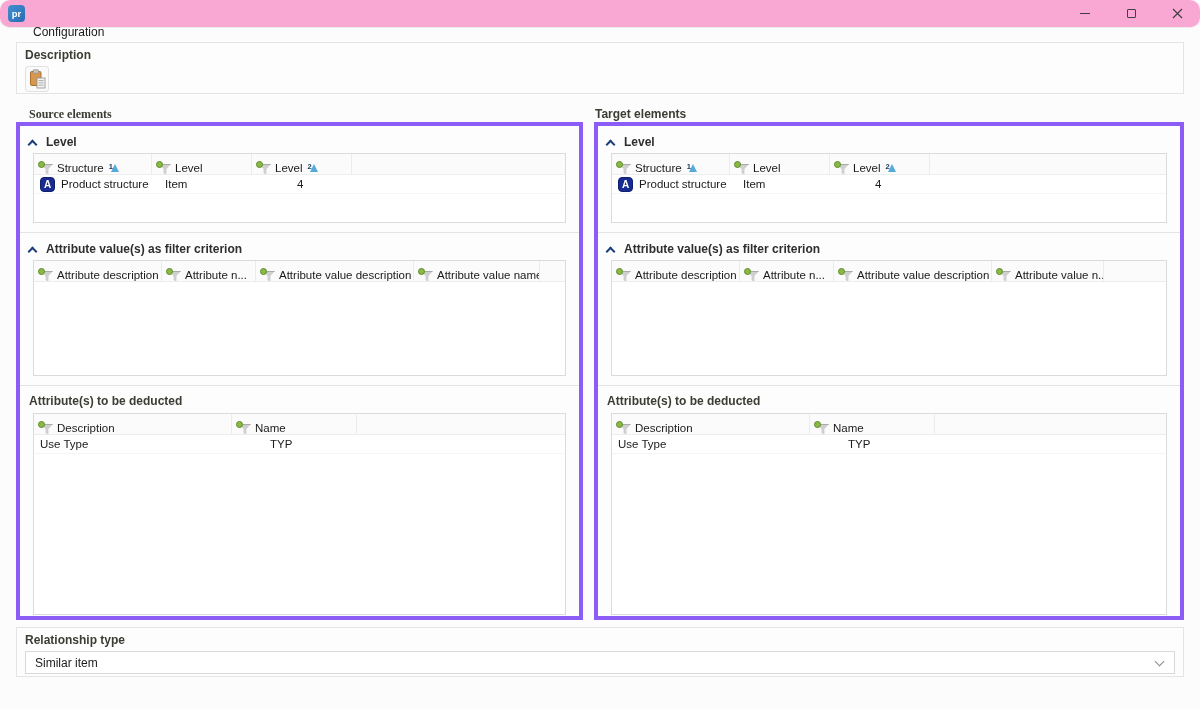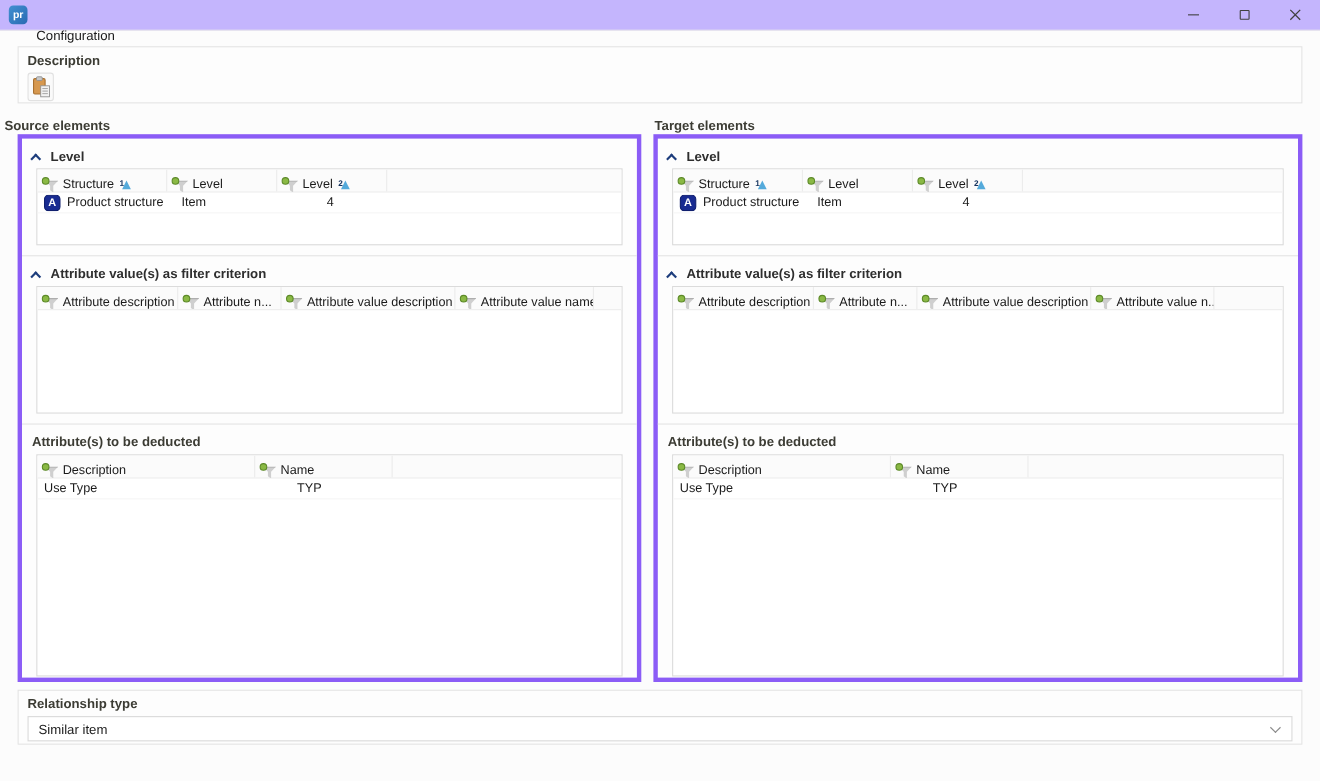--- a/index.html
+++ b/index.html
@@ -3,22 +3,22 @@
 <meta charset="utf-8">
 <style>
   * { margin:0; padding:0; box-sizing:border-box; }
   html,body { background:#e8e8e8; }
   body { font-family:"Liberation Sans", sans-serif; }
 
   .window { position:relative; width:1200px; height:710px; background:#fcfcfc;
             outline:1px solid #cfcfcf; overflow:hidden; }
 
   
-  .titlebar { height:28px; background:#c4b5fd; display:flex; align-items:center;
-              padding-left:8px; border-bottom:1px solid #ebebeb; }
+  .titlebar { height:28px; background:#f9a8d4; display:flex; align-items:center;
+              padding-left:8px; border-bottom:1px solid #ebebeb;border-radius:10px; }
   .app-icon { width:17px; height:17px; border-radius:4px;
               background:linear-gradient(135deg,#4190d1,#2a6ab2);
               color:#fff; font-size:9.5px; font-weight:bold;
               display:flex; align-items:center; justify-content:center; flex:none; }
   .win-title { margin-left:8px; font-size:12px; color:#1a1a1a;margin-top:36px; }
   .win-controls { margin-left:auto; display:flex; height:28px; }
   .win-btn { width:46px; display:flex; align-items:center; justify-content:center; cursor:default; }
   .glyph-min { width:10px; height:1px; background:#404040; display:block; }
   .glyph-max { width:9px; height:9px; border:1px solid #404040; border-radius:1px; display:block; }
 
@@ -30,21 +30,21 @@
   .rel-box  { top:599px; height:50px; }
   .grouplabel { font-weight:bold; font-size:12px; color:#3c3c34; padding:5px 0 0 8px; }
 
   .desc-row { display:flex; align-items:center; margin:4px 8px 0 8px; gap:7px; }
   .text-input { flex:1; height:21px; border:1px solid #d4d4d4; border-bottom:2px solid #2e6ac0;
                 font:12px "Liberation Sans", sans-serif; padding:0 7px; background:#fff; color:#1a1a1a; outline:none; }
   .icon-btn { width:24px; height:26px; border:1px solid #e1e1e1; background:#fafafa; border-radius:3px;
               display:flex; align-items:center; justify-content:center; padding:0; cursor:default; flex:none; }
 
   .col-label { position:absolute; top:79px; font-weight:bold; font-size:12px; color:#3c3c34; }
-  .src-label { left:4px; }
+  .src-label { left:29px;font-family:Liberation Serif, serif; }
   .tgt-label { left:595px; }
 
   .panel { position:absolute; top:94px; height:498px; border:4px solid #8b5cf6; background:#fdfdfd; }
   .p-left  { left:16px;  width:567px; }
   .p-right { left:594px; width:590px; }
 
   .sec-header { display:flex; align-items:center; gap:8px; padding:7px 0 0 9px; height:24px; cursor:default; }
   .chev { width:9px; height:8px; position:relative; flex:none; }
   .chev::before { content:""; position:absolute; left:0; top:3px; width:5px; height:5px;
                   border-left:2px solid #1d3d7c; border-top:2px solid #1d3d7c; transform:rotate(45deg); }

